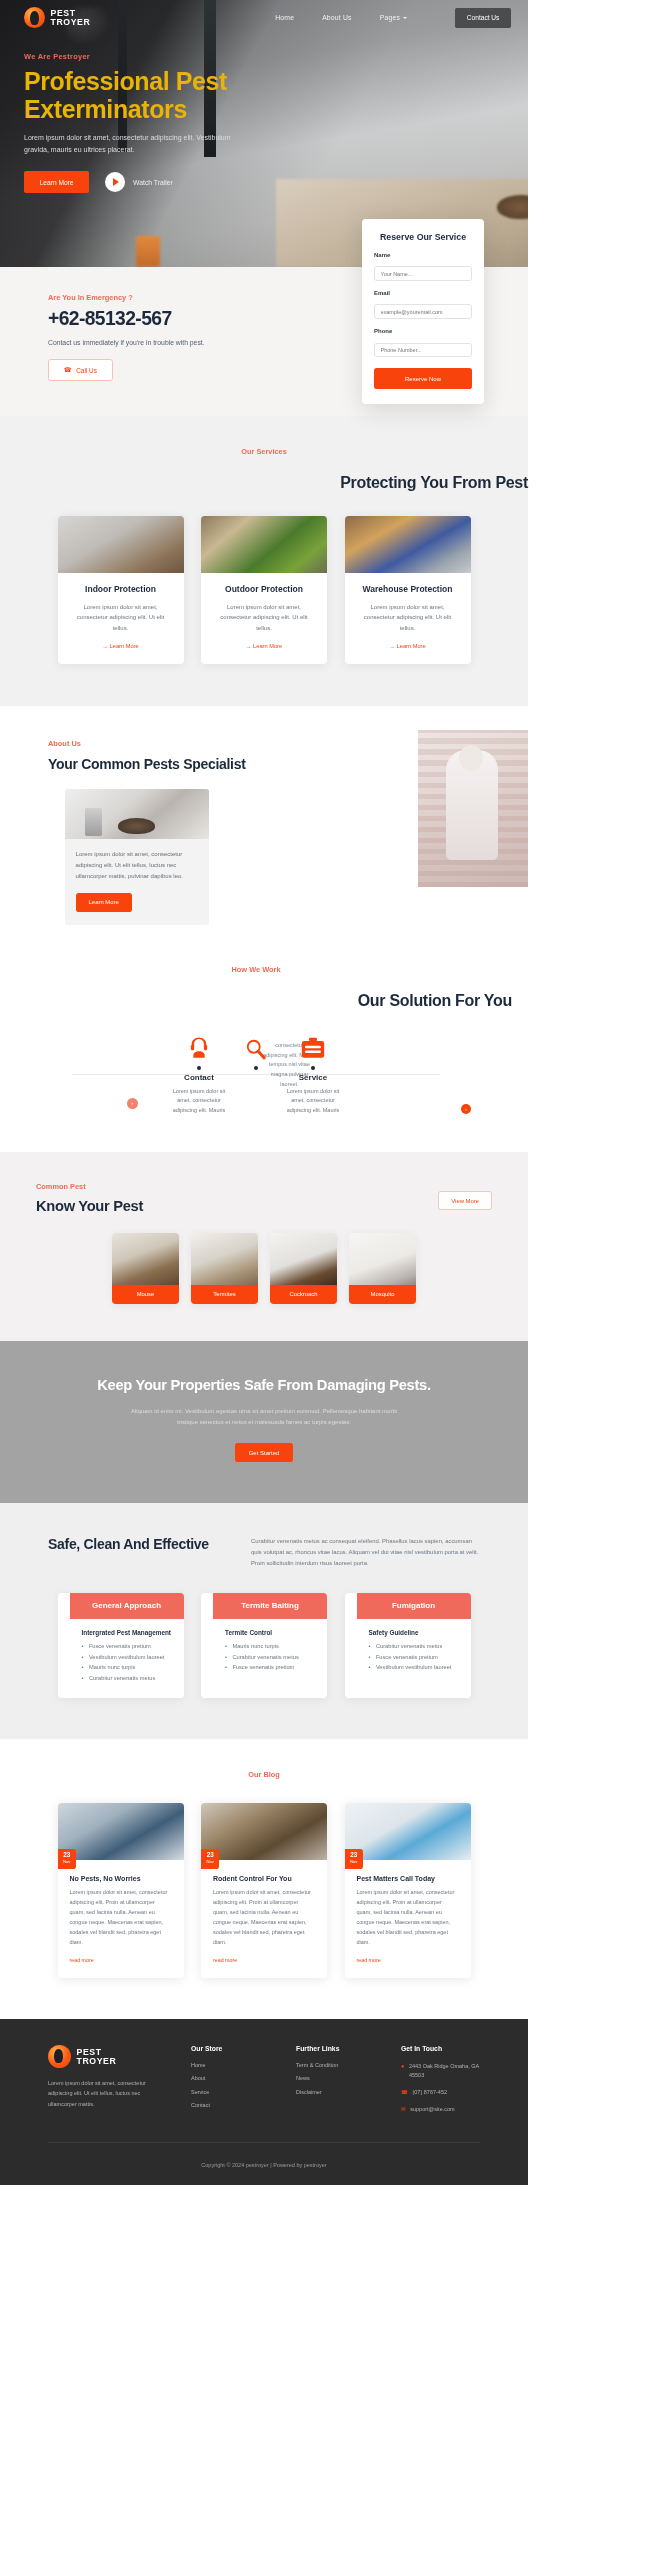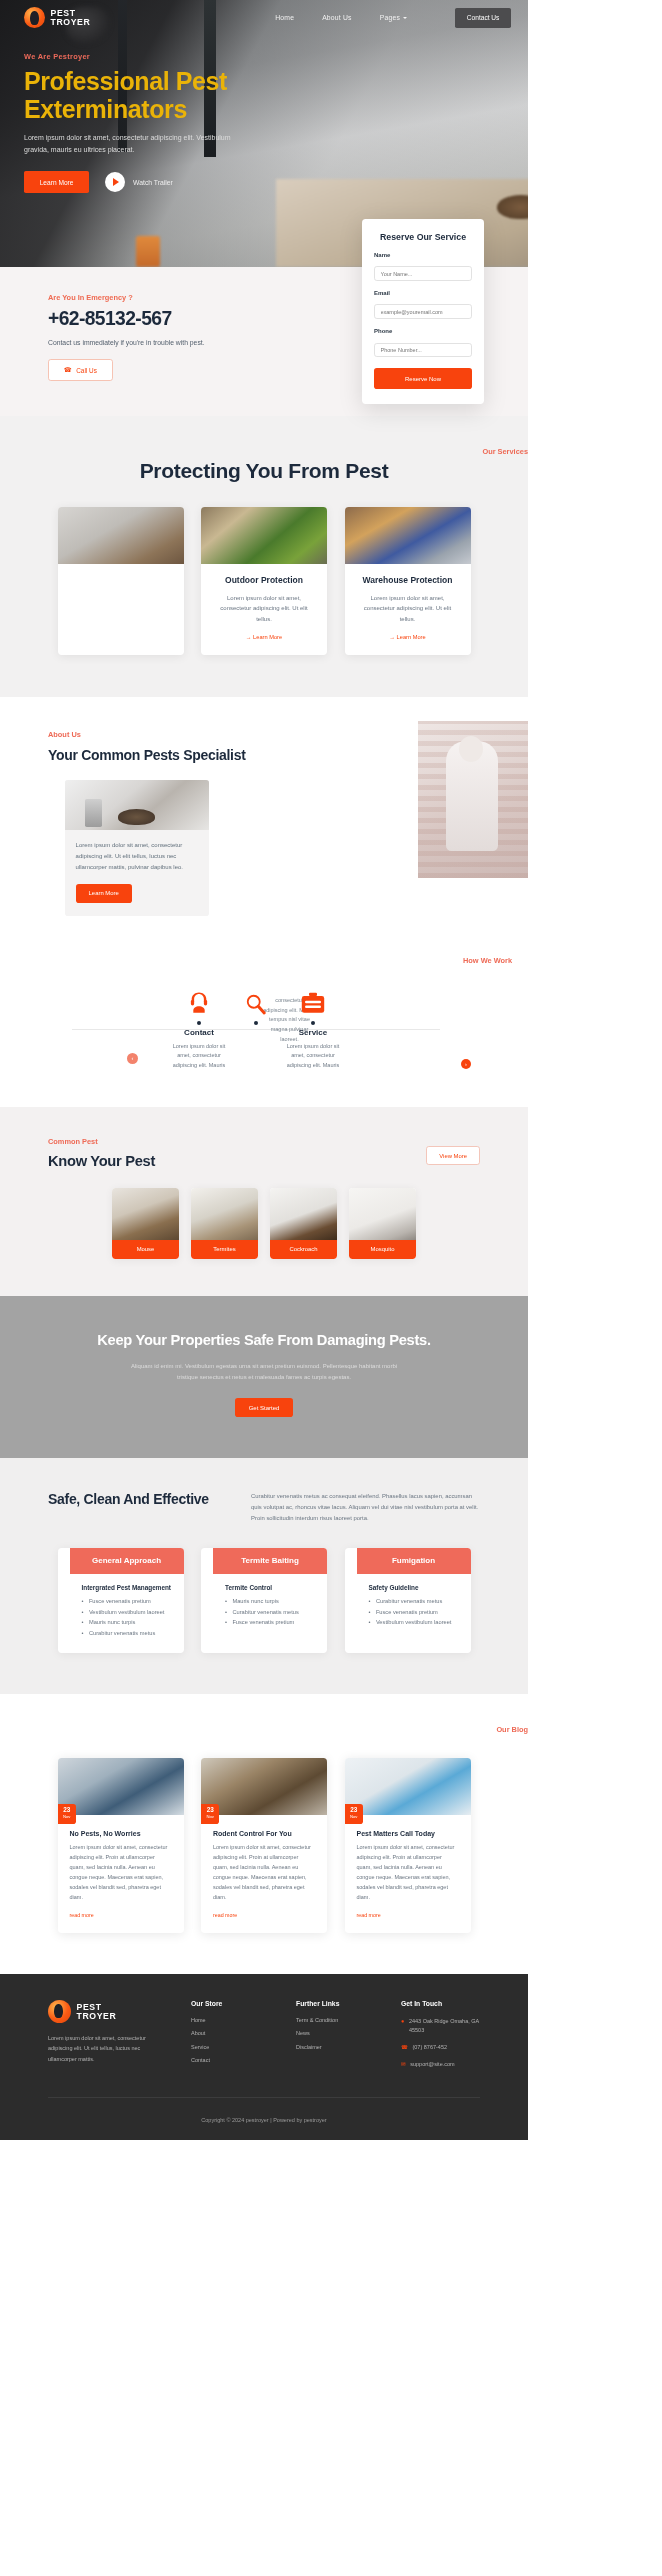--- a/index.html
+++ b/index.html
@@ -123,22 +123,22 @@
     font-size:5.5px; padding:0 5.5px; color:#9aa0a6; margin-bottom:9.2px;
     font-family:"Liberation Sans", sans-serif; background:#fff;
   }
   .btn-reserve {
     width:100%; background:#f8430d; color:#fff; border:none; padding:7.4px 0;
     font-size:6px; border-radius:2.8px; cursor:pointer; margin-top:1.8px;
   }
 
   
   .services { background:#f2f1f1; padding:31px 0 42px 0; }
-  .sec-eyebrow { text-align:right; color:#ee6a56; font-size:7.4px; font-weight:bold; }
-  .sec-title { text-align:center; font-size:21px; font-weight:bold; color:#1d2a3c; margin-top:3px; letter-spacing:-0.3px; }
+  .sec-eyebrow { text-align:center; color:#ee6a56; font-size:7.4px; font-weight:bold; }
+  .sec-title { text-align:right; font-size:16px; font-weight:bold; color:#1d2a3c; margin-top:18px; letter-spacing:-0.3px; }
   .cards3 { display:flex; gap:17.5px; justify-content:center; margin-top:24px; }
   .svc-card { width:126px; background:#fff; border-radius:3.7px; box-shadow:0 1.8px 10px rgba(0,0,0,.07); overflow:hidden; }
   .svc-img { height:57px; }
   .svc-indoor { background:linear-gradient(150deg,#d7d5d2 0%,#bfbcb7 40%,#8d7458 78%,#6d5640 100%); }
   .svc-outdoor { background:linear-gradient(140deg,#8c7a5e 0%,#c9b892 26%,#4a7a2c 58%,#79a23a 80%,#6a6d52 100%); }
   .svc-warehouse { background:linear-gradient(150deg,#8c6a4b 0%,#d3a25c 30%,#3f5aa0 58%,#9aa3ad 80%,#c6cad0 100%); }
   .svc-body { padding:11px 12px 13px 12px; text-align:center; }
   .svc-name { font-size:8.5px; font-weight:bold; color:#1d2a3c; }
   .svc-desc { font-size:6px; color:#6b7683; line-height:1.75; margin-top:7.4px; }
   .svc-link { font-size:5.7px; color:#f8430d; margin-top:10px; display:inline-block; text-decoration:none; }
@@ -180,21 +180,21 @@
     position:absolute; left:127px; top:66px; width:11px;height:11px;border-radius:50%;
     background:#f3836c; color:#fff; font-size:5.5px; display:flex; align-items:center; justify-content:center; z-index:3;
   }
   .arrow-right {
     position:absolute; right:41px; top:72px; width:10px;height:10px;border-radius:50%;
     background:#f8430d; color:#fff; font-size:5.5px; display:flex; align-items:center; justify-content:center;
   }
 
   
   .pests { background:#f3f1f1; padding:29.5px 0 37px 0; }
-  .pest-head { display:flex; align-items:flex-start; padding:0 48px; }
+  .pest-head { display:flex; align-items:flex-start; padding:0 36px; }
   .pest-eyebrow { color:#ee6a56; font-size:7.4px; font-weight:bold; }
   .pest-title { font-size:14.7px; font-weight:bold; color:#1d2a3c; margin-top:7.4px; letter-spacing:-0.3px; }
   .btn-viewall {
     margin-left:auto; margin-top:9.2px; background:#fff; border:0.9px solid #f3c6ba; color:#f8430d;
     font-size:5.9px; padding:5.5px 12px; border-radius:2.8px; cursor:pointer;
   }
   .pest-grid { display:flex; gap:12px; justify-content:center; margin-top:18.4px; }
   .pest-card { width:67px; background:#fff; border-radius:3.7px; overflow:hidden; box-shadow:0 1.8px 8.3px rgba(0,0,0,.06); }
   .pest-img { height:52px; }
   .p-mouse { background:linear-gradient(160deg,#e8e4de 0%,#cfc6b8 40%,#8a6f4f 70%,#5d4832 100%); }
@@ -333,20 +333,25 @@
     </div>
   </section>
 
   <section class="services">
     <div class="sec-eyebrow">Our Services</div>
     <h2 class="sec-title">Protecting You From Pest</h2>
     <div class="cards3">
 
       <div class="svc-card">
         <div class="svc-img svc-indoor"></div>
+        <div class="svc-body">
+          <div class="svc-name">Indoor Protection</div>
+          <div class="svc-desc">Lorem ipsum dolor sit amet, consectetur adipiscing elit. Ut elit tellus.</div>
+          <a href="#" class="svc-link">→ Learn More</a>
+        </div>
       </div>
 
       <div class="svc-card">
         <div class="svc-img svc-outdoor"></div>
         <div class="svc-body">
           <div class="svc-name">Outdoor Protection</div>
           <div class="svc-desc">Lorem ipsum dolor sit amet, consectetur adipiscing elit. Ut elit tellus.</div>
           <a href="#" class="svc-link">→ Learn More</a>
         </div>
       </div>
@@ -380,20 +385,21 @@
     </div>
     <div class="about-photo">
       <span class="brick"></span>
       <span class="person"></span>
       <span class="head"></span>
     </div>
   </section>
 
   <section class="solution">
     <div class="sec-eyebrow">How We Work</div>
+    <h2 class="sec-title">Our Solution For You</h2>
 
     <div class="sol-steps">
       <div class="sol-line"></div>
 
       <div class="ghost-text">consectetur adipiscing elit. Mauris tempus nisl vitae magna pulvinar laoreet.</div>
 
       <div class="step">
         <div class="step-ic">
           <svg width="26" height="26" viewBox="0 0 32 32" fill="#f8430d">
             <path d="M16 3c-5 0-9 3.5-9 8v3h3v-3c0-3.3 2.7-6 6-6s6 2.7 6 6v3h3v-3c0-4.5-4-8-9-8z"></path>

